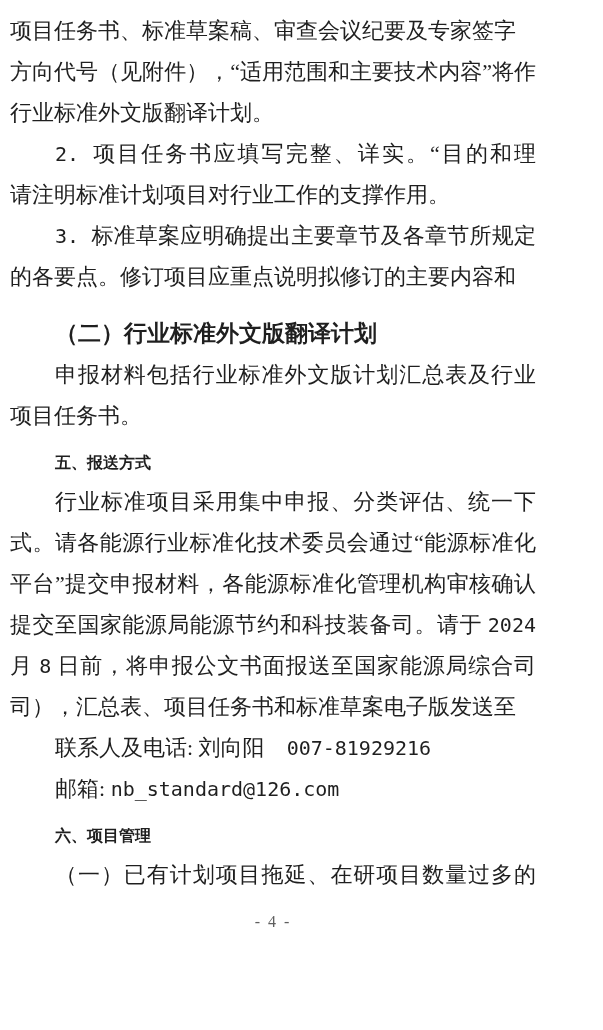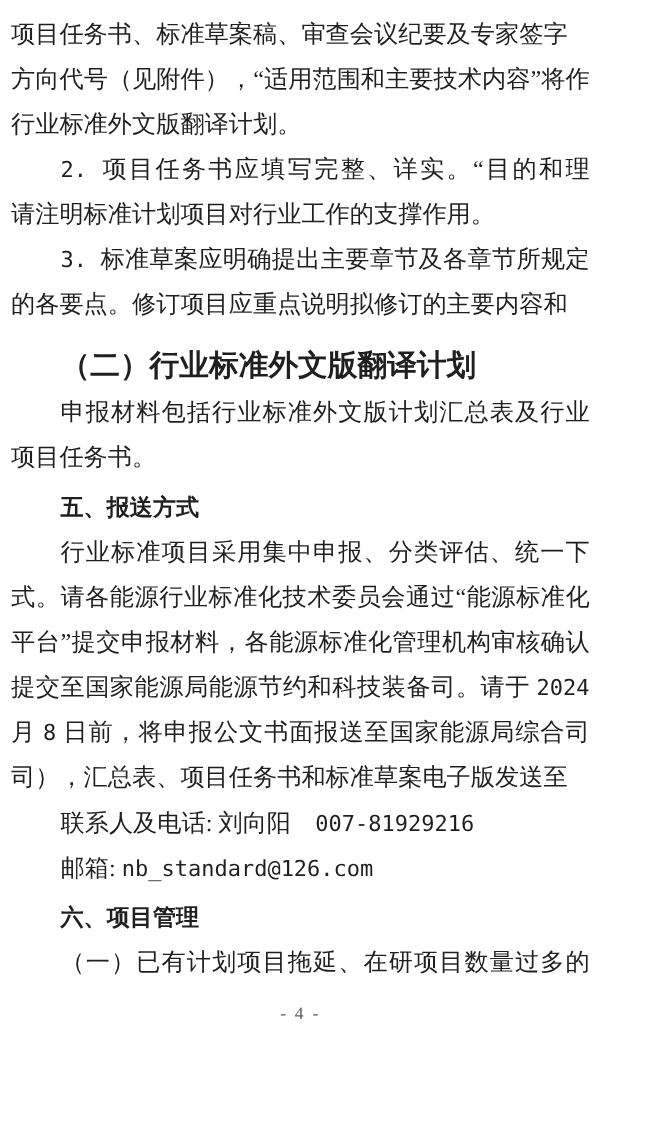--- a/index.html
+++ b/index.html
@@ -37,29 +37,29 @@
   }
   .f-lat {
     font-family: "DejaVu Sans Mono", monospace;
     font-size: 20px;
   }
   .heading-kai {
     font-weight: 700;
     margin-top: 16px;
   }
   .heading-kai .f-cn {
-    font-size: 27px;
+    font-size: 23px;
     font-family: Liberation Mono, monospace;
   }
   .heading-hei {
     font-weight: 700;
     margin-top: 4px;
   }
   .heading-hei .f-cn {
-    font-size: 21px;
+    font-size: 16px;
     font-family: "Liberation Sans", "DejaVu Sans", sans-serif;
   }
   .footer {
     margin-top: 16px;
     text-align: center;
     font-size: 16px;
     line-height: 22px;
     color: #5f5f5f;
     letter-spacing: 2px;
     font-family: "Liberation Serif", "DejaVu Serif", serif;

